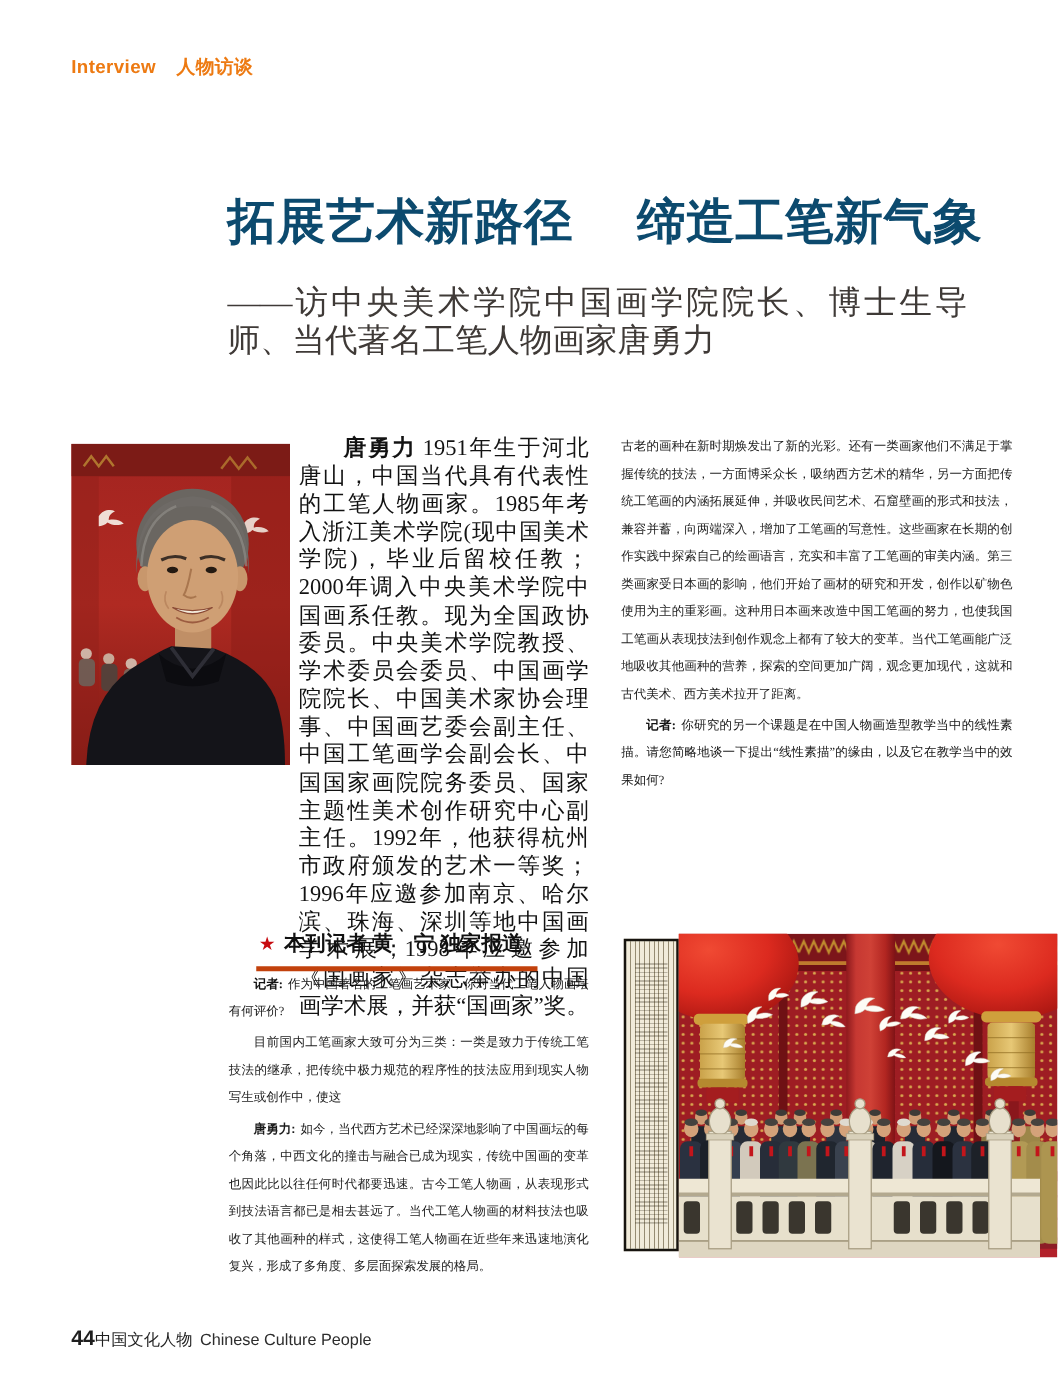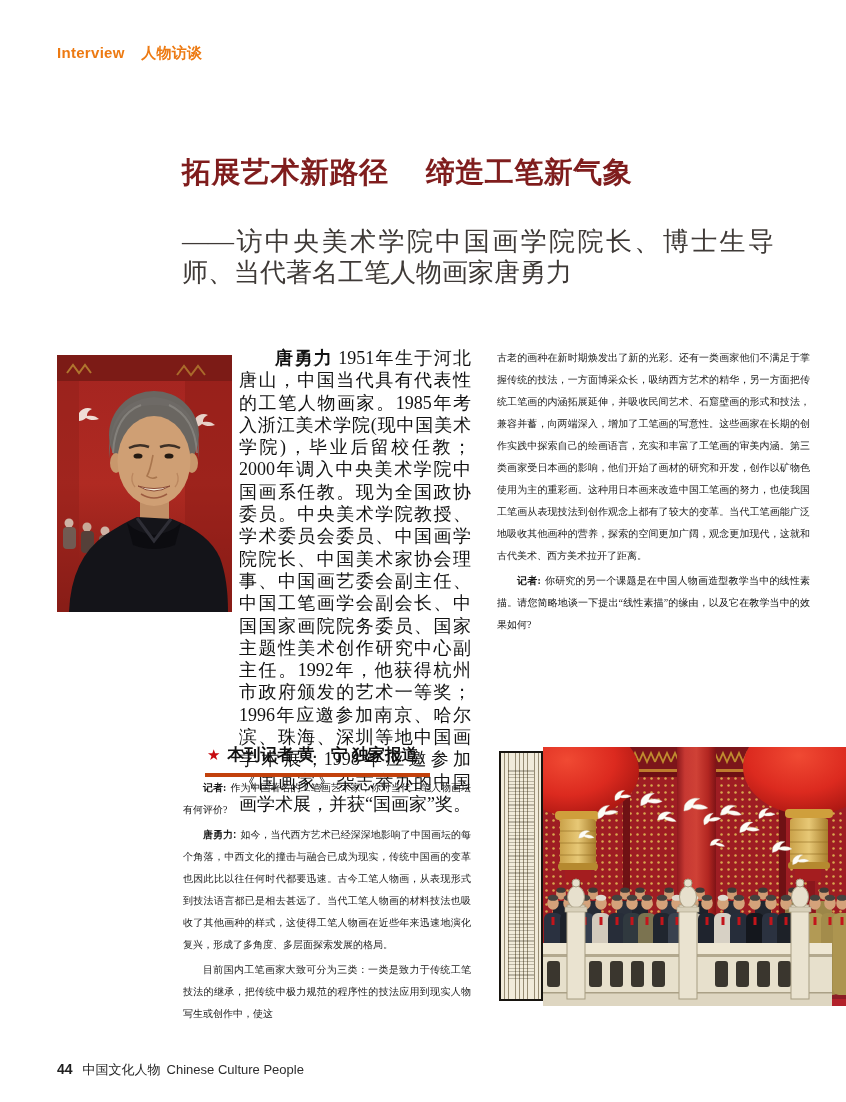--- a/index.html
+++ b/index.html
@@ -4,22 +4,22 @@
 <style>
   html,body{margin:0;padding:0;background:#ffffff;}
   .page{position:relative;width:846px;height:1102px;background:#fff;overflow:hidden;
         font-family:"Liberation Sans","DejaVu Sans",sans-serif;color:#1b1b1b;padding-left:28px;}
 
   .section-label{position:absolute;left:57px;top:44px;font-size:15px;font-weight:700;
         color:#ed7a12;letter-spacing:.3px;}
   .section-label .cn{margin-left:12px;}
 
   .title{position:absolute;left:182px;top:154px;width:606px;margin:0;
-        font-family:Liberation Serif, serif;
-        font-size:29px;line-height:1.25;font-weight:700;color:#7f1d1d;letter-spacing:.5px;}
+        font-family:Liberation Sans, sans-serif;
+        font-size:39px;line-height:1.25;font-weight:700;color:#0c4a6e;letter-spacing:.5px;}
 
   .subtitle{position:absolute;left:182px;top:226px;width:592px;
         font-family:"Liberation Serif","DejaVu Serif",serif;
         font-size:26px;line-height:31px;color:#3f3a37;text-align:justify;}
 
   .photo{position:absolute;left:57px;top:355px;width:175px;height:257px;}
   .photo svg{display:block;}
 
   .bio{position:absolute;left:239px;top:347px;width:232px;margin:0;
         font-family:"Liberation Serif","DejaVu Serif",serif;
@@ -43,21 +43,21 @@
   .painting{position:absolute;left:499px;top:747px;width:347px;height:259px;}
   .scroll{position:absolute;left:0;top:4px;width:44px;height:250px;box-sizing:border-box;
         background-color:#f1ebda;border:2px solid #17140f;
         background-image:repeating-linear-gradient(90deg,rgba(0,0,0,0) 0 3px,rgba(120,108,80,.75) 3px 3.8px);}
   .scroll::after{content:"";position:absolute;left:18%;top:7%;width:64%;height:85%;
         background:repeating-linear-gradient(0deg,rgba(45,38,22,.5) 0 1.2px,rgba(0,0,0,0) 1.2px 3.4px);
         opacity:.55;}
   .canvas{position:absolute;left:44px;top:0;width:303px;height:259px;}
 
   .footer{position:absolute;left:57px;top:1061px;font-size:13px;color:#1f1f1f;}
-  .footer b{font-size:14px;margin-right:10px;}
+  .footer b{font-size:17px;margin-right:0;}
   .footer .en{margin-left:6px;color:#2d2d2d;}
 </style>
 </head>
 <body>
 
 <div class="page">
 
   <div class="section-label">
     <span>Interview</span>
     <span class="cn">人物访谈</span>
@@ -119,22 +119,22 @@
     <p class="body-sans">古老的画种在新时期焕发出了新的光彩。还有一类画家他们不满足于掌握传统的技法，一方面博采众长，吸纳西方艺术的精华，另一方面把传统工笔画的内涵拓展延伸，并吸收民间艺术、石窟壁画的形式和技法，兼容并蓄，向两端深入，增加了工笔画的写意性。这些画家在长期的创作实践中探索自己的绘画语言，充实和丰富了工笔画的审美内涵。第三类画家受日本画的影响，他们开始了画材的研究和开发，创作以矿物色使用为主的重彩画。这种用日本画来改造中国工笔画的努力，也使我国工笔画从表现技法到创作观念上都有了较大的变革。当代工笔画能广泛地吸收其他画种的营养，探索的空间更加广阔，观念更加现代，这就和古代美术、西方美术拉开了距离。</p>
     <p class="question indent"><b>记者:</b><span>你研究的另一个课题是在中国人物画造型教学当中的线性素描。请您简略地谈一下提出“线性素描”的缘由，以及它在教学当中的效果如何?</span></p>
   </div>
 
   <div class="byline">
     <span class="star">★</span><span>本刊记者 黄　宁 独家报道</span>
   </div>
 
   <div class="col-left-qa">
     <p class="question indent"><b>记者:</b><span>作为中国著名的工笔画艺术家，你对当代工笔人物画坛有何评价?</span></p>
+    <p class="body-sans indent">目前国内工笔画家大致可分为三类：一类是致力于传统工笔技法的继承，把传统中极力规范的程序性的技法应用到现实人物写生或创作中，使这</p>
     <p class="body-sans indent"><b>唐勇力:</b><span>如今，当代西方艺术已经深深地影响了中国画坛的每个角落，中西文化的撞击与融合已成为现实，传统中国画的变革也因此比以往任何时代都要迅速。古今工笔人物画，从表现形式到技法语言都已是相去甚远了。当代工笔人物画的材料技法也吸收了其他画种的样式，这使得工笔人物画在近些年来迅速地演化复兴，形成了多角度、多层面探索发展的格局。</span></p>
-    <p class="body-sans indent">目前国内工笔画家大致可分为三类：一类是致力于传统工笔技法的继承，把传统中极力规范的程序性的技法应用到现实人物写生或创作中，使这</p>
   </div>
 
   <div class="painting">
     <div class="scroll"></div>
     <div class="canvas">
       <svg id="paintSvg" viewBox="0 0 303 259" width="303" height="259">
         <defs>
           <radialGradient id="lanG" cx="42%" cy="38%" r="70%">
             <stop offset="0%" stop-color="#f04a33"></stop>
               <stop offset="55%" stop-color="#dc2a1f"></stop>

